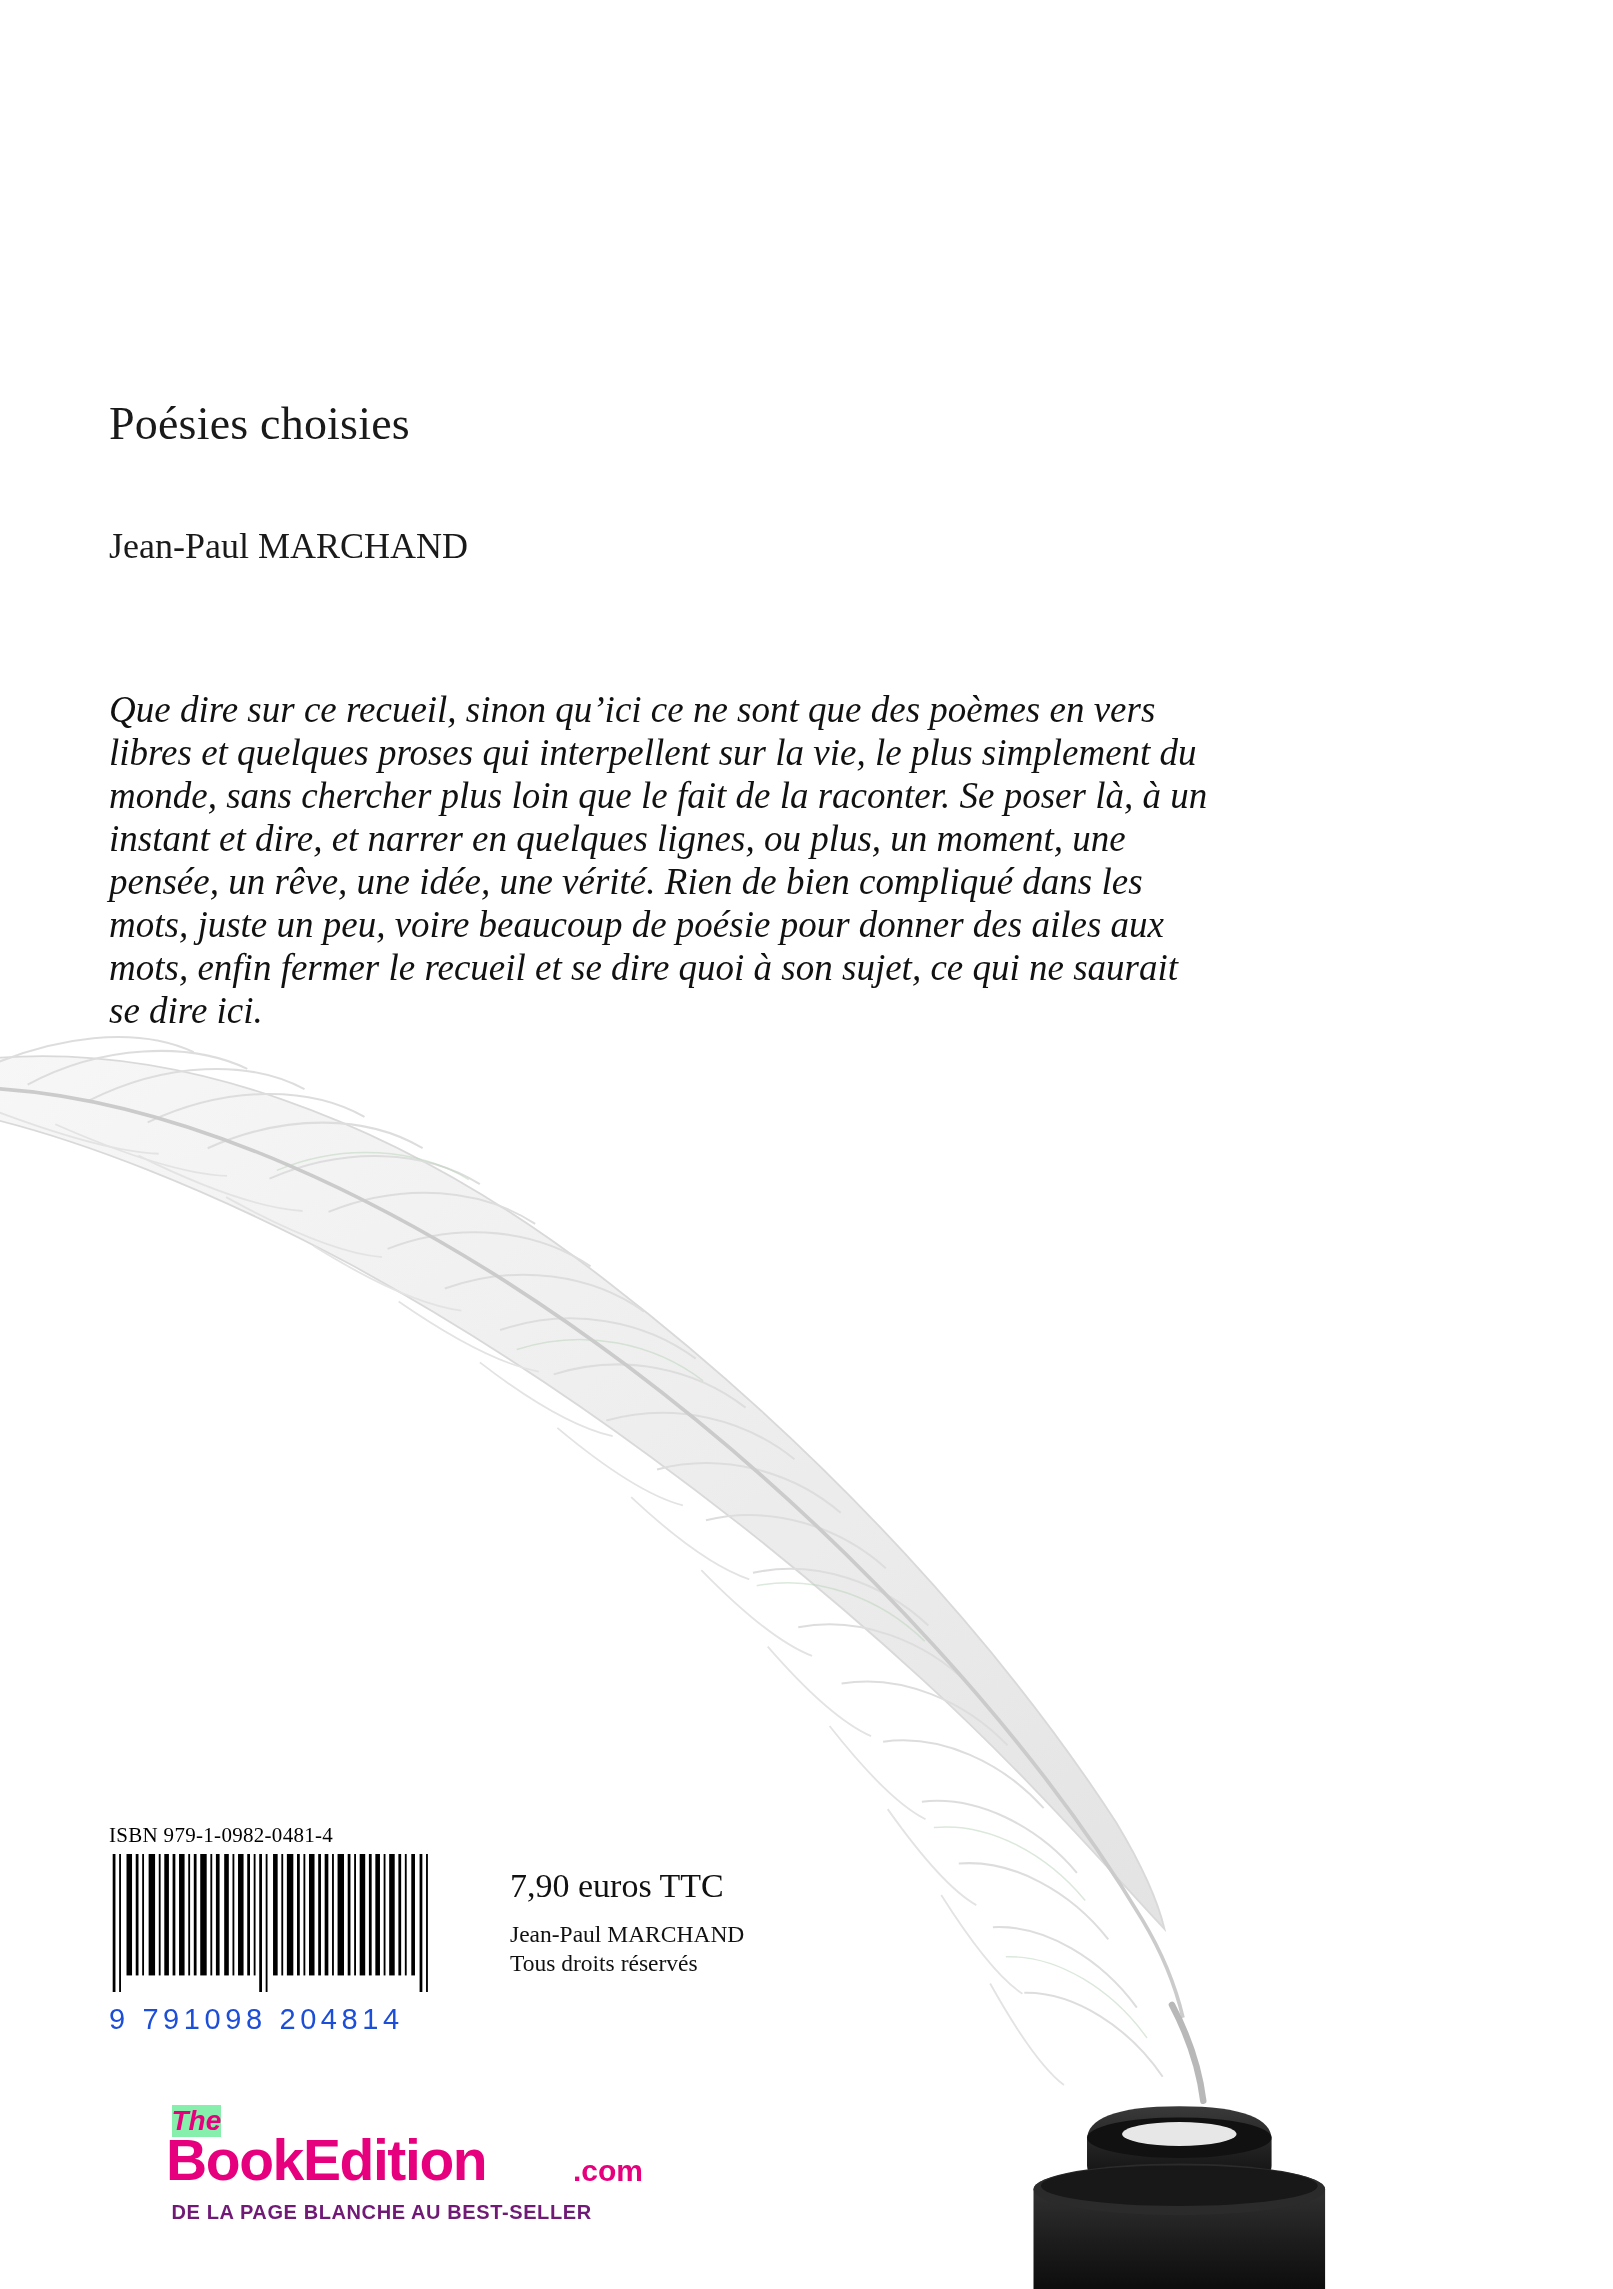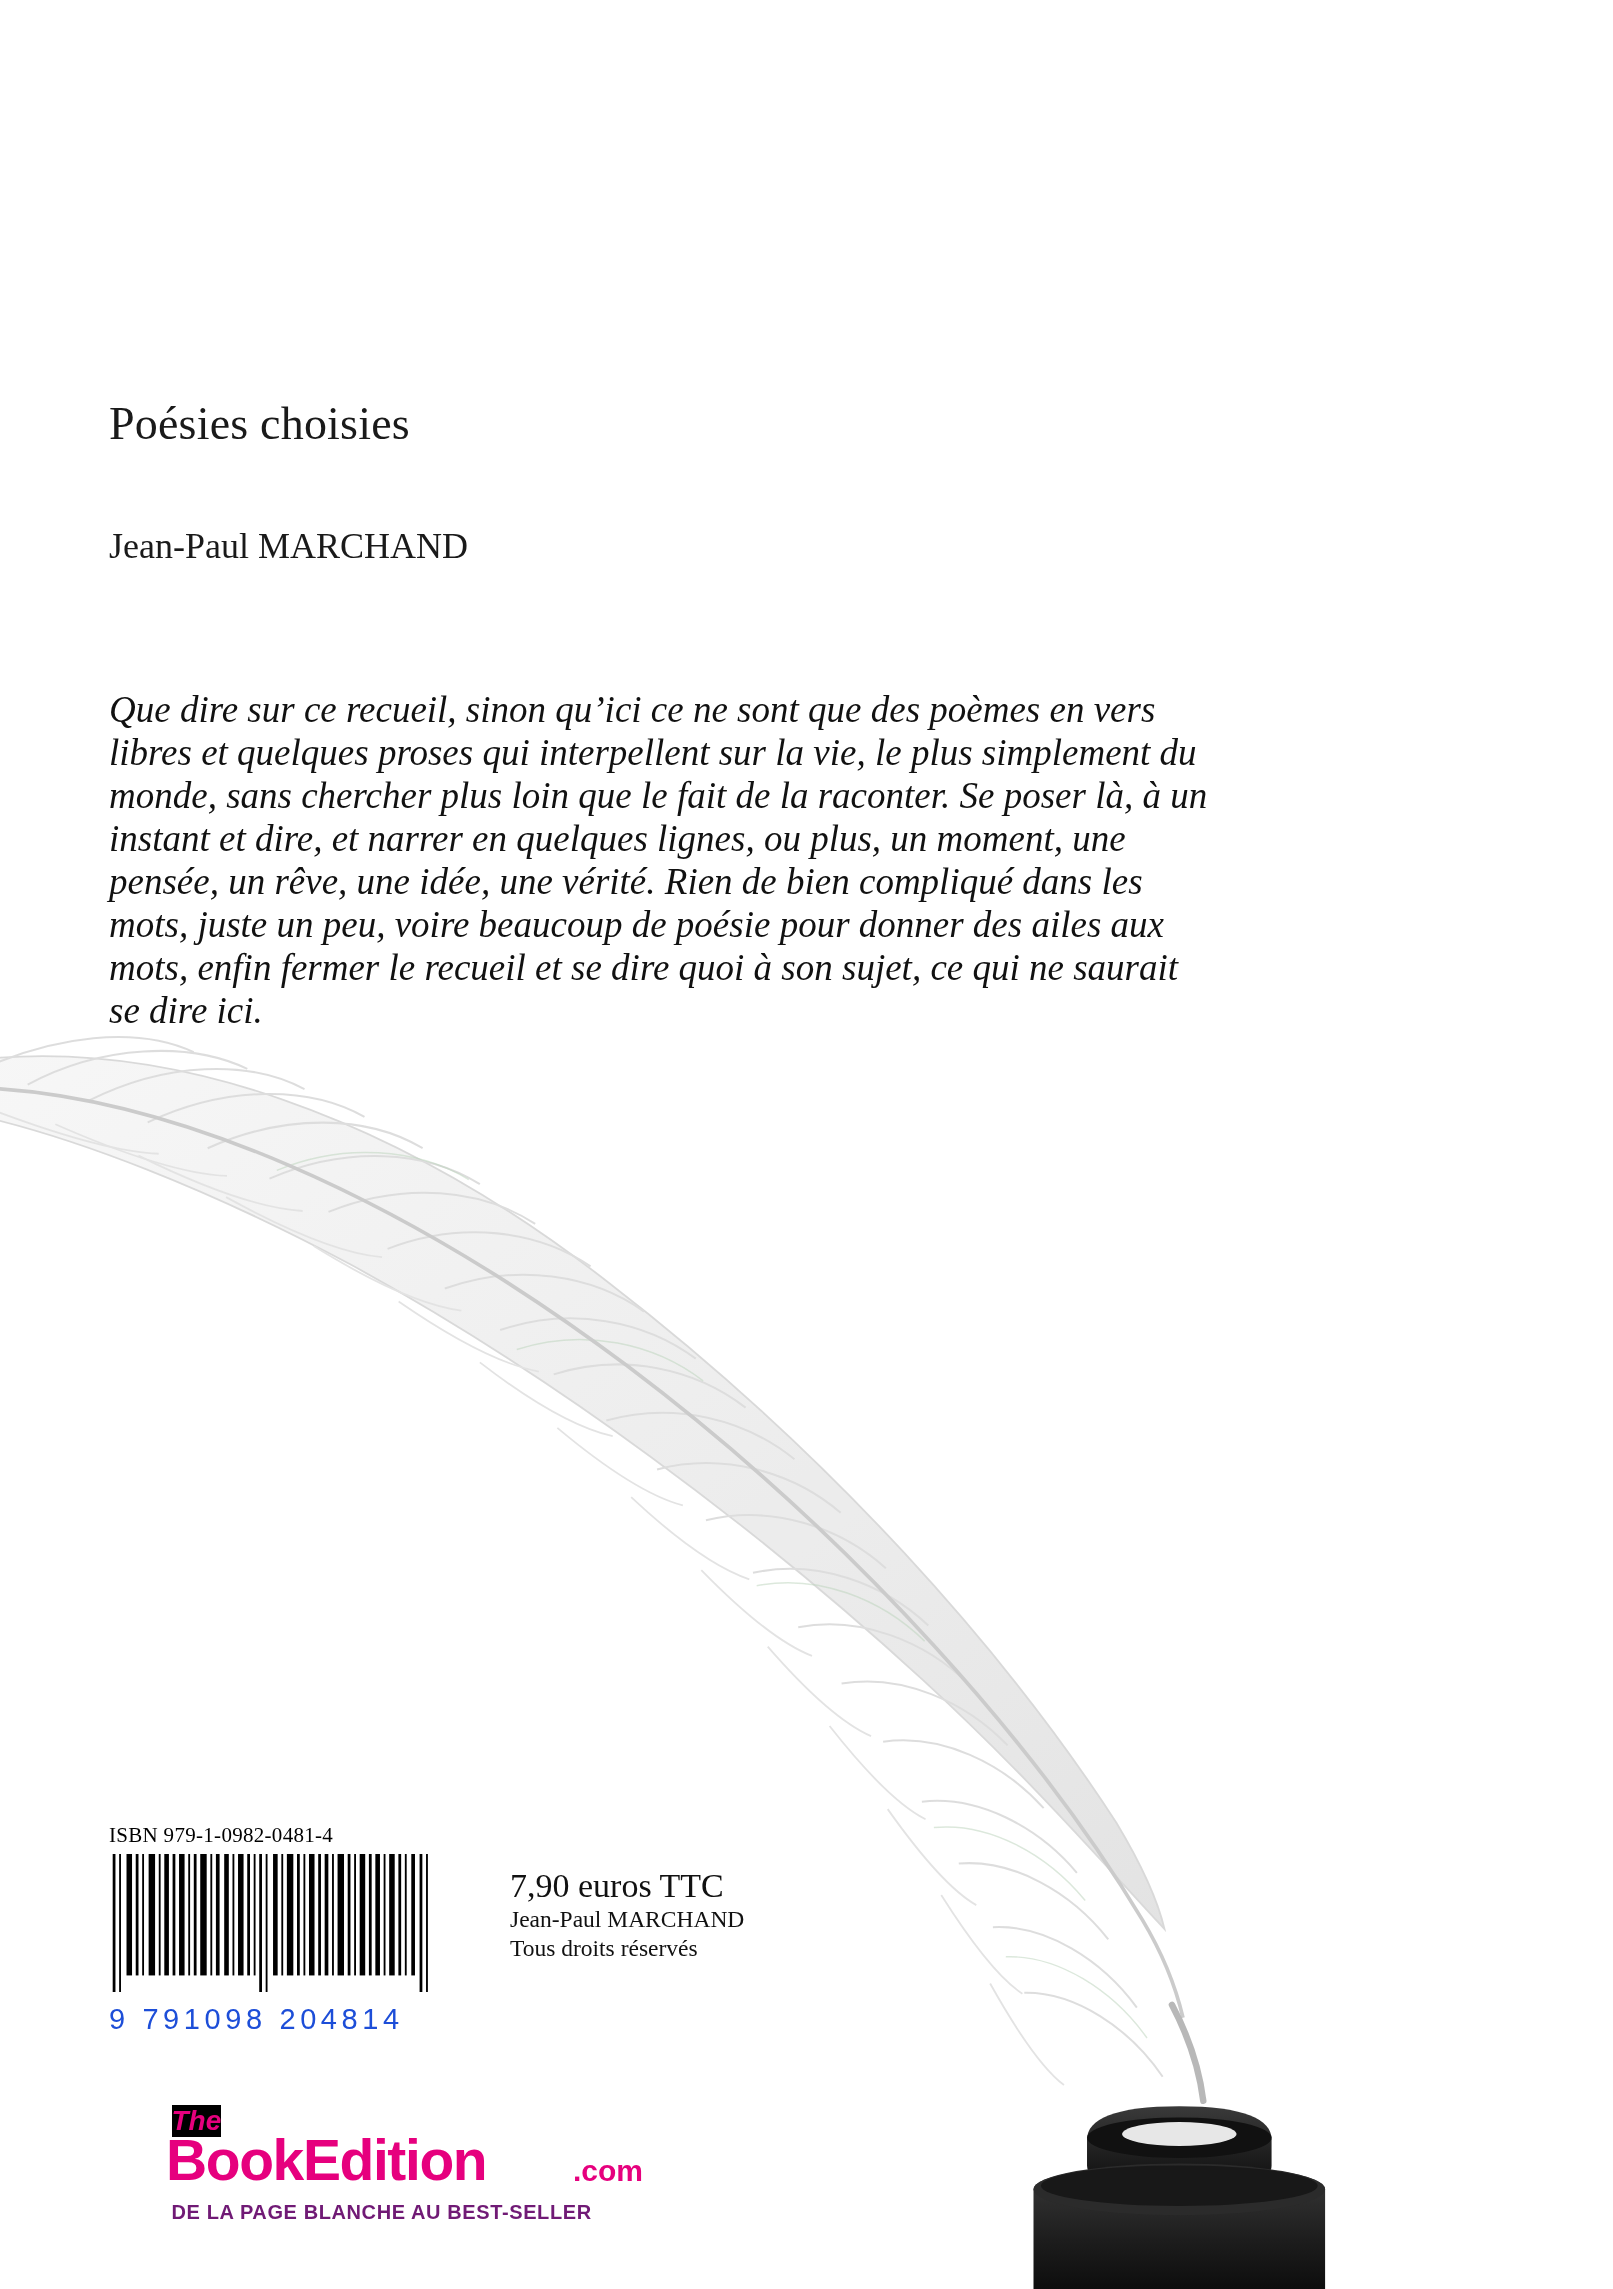--- a/index.html
+++ b/index.html
@@ -89,21 +89,21 @@
   #rights-block {
     position: absolute;
     left: 510px;
     top: 1866px;
     width: 646px;
   }
   #price {
     font-size: 34px;
     line-height: 39px;
     color: #111;
-    margin-bottom: 0;
+    margin-bottom: 15px;
     white-space: nowrap;
   }
   #rights-block .small-line {
     font-size: 23.5px;
     line-height: 29px;
     color: #111;
     white-space: nowrap;
   }
 
   
@@ -119,21 +119,21 @@
   }
   .logo-the {
     position: absolute;
     left: 5.5px;
     top: -18.5px;
     font-family: "Liberation Sans", sans-serif;
     font-style: italic;
     font-weight: bold;
     font-size: 28px;
     color: #e6007e;
-    background: #000000;
+    background: #86efac;
   }
   .logo-main {
     position: absolute;
     left: 0;
     top: 3.7px;
     font-family: "Liberation Sans", sans-serif;
     font-weight: bold;
     font-size: 57px;
     letter-spacing: -1.4px;
     color: #e6007e;

